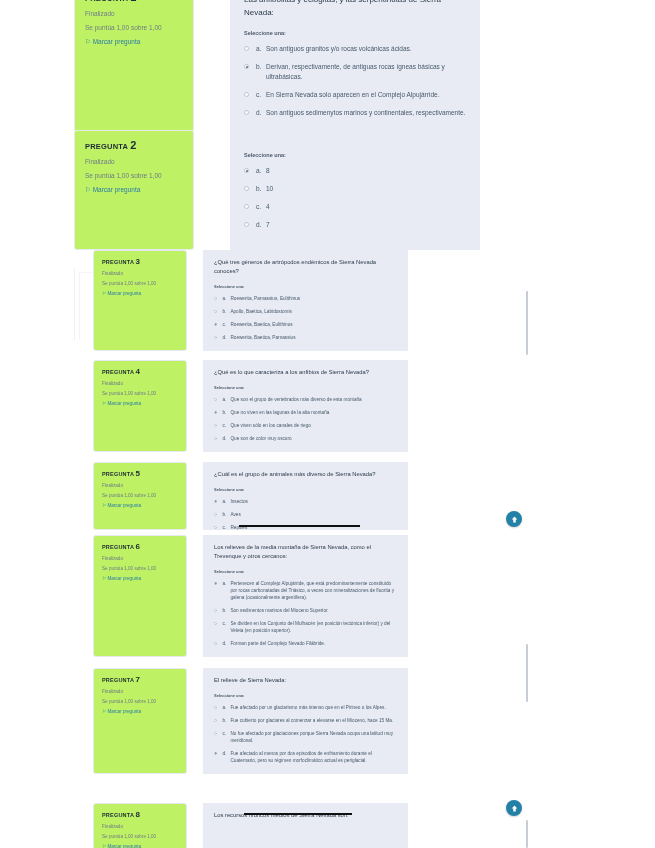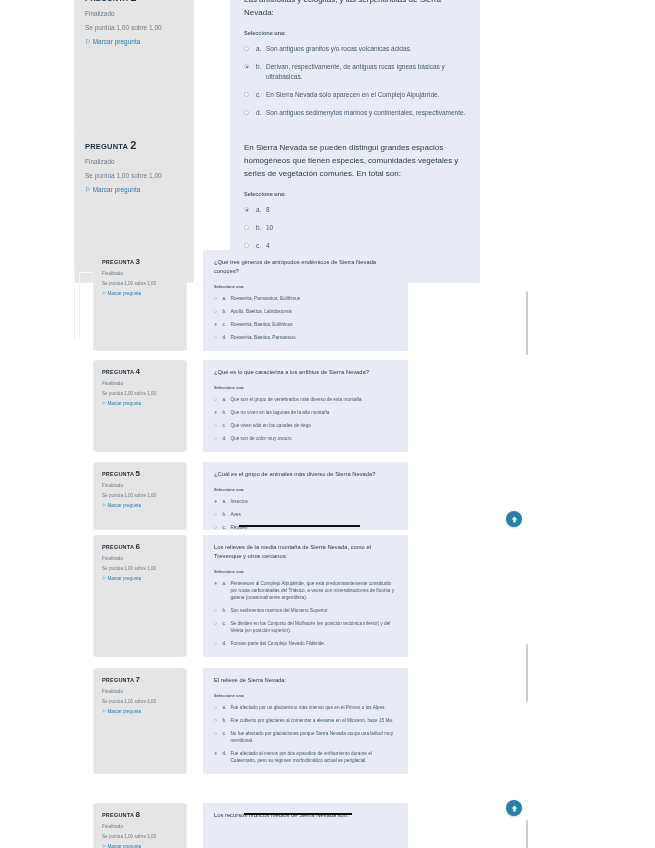--- a/index.html
+++ b/index.html
@@ -9,21 +9,21 @@
     font-family:"Liberation Sans", sans-serif;
     overflow:hidden;
     position:relative;
     color:#2b3a4a;
   }
   .page{position:absolute;left:0;top:0;width:655px;height:848px;overflow:hidden;}
 
   
   .qblock{position:absolute;display:flex;}
   .qinfo{
-    background:#e5e5e5;
+    background:#bef264;
     border:1px solid #e6e9ef;
     border-radius:3px;
     box-sizing:border-box;
     overflow:hidden;
   }
   .qtag{
     font-weight:bold;
     color:#1d2b36;
     letter-spacing:.2px;
     white-space:nowrap;
@@ -154,21 +154,20 @@
         <span class="num">2</span>
       </div>
       <div class="qmeta">Finalizado</div>
       <div class="qmeta">Se puntúa 1,00 sobre 1,00</div>
       <div class="qflag">
         <span class="flagicon">⚐</span>
         <span>Marcar pregunta</span>
       </div>
     </div>
     <div class="qpanel" style="width:250px;margin-left:36px;min-height:120px;">
-      <div class="qtext">En Sierra Nevada se pueden distingui grandes espacios homogéneos que tienen especies, comunidades vegetales y series de vegetación comunes. En total son:</div>
       <div class="qselect">Seleccione una:</div>
       <div class="opt">
           <span class="radio sel"></span>
           <span class="oletter">a.</span>
           <span class="otext">8</span>
         </div>
       <div class="opt">
           <span class="radio"></span>
           <span class="oletter">b.</span>
           <span class="otext">10</span>

